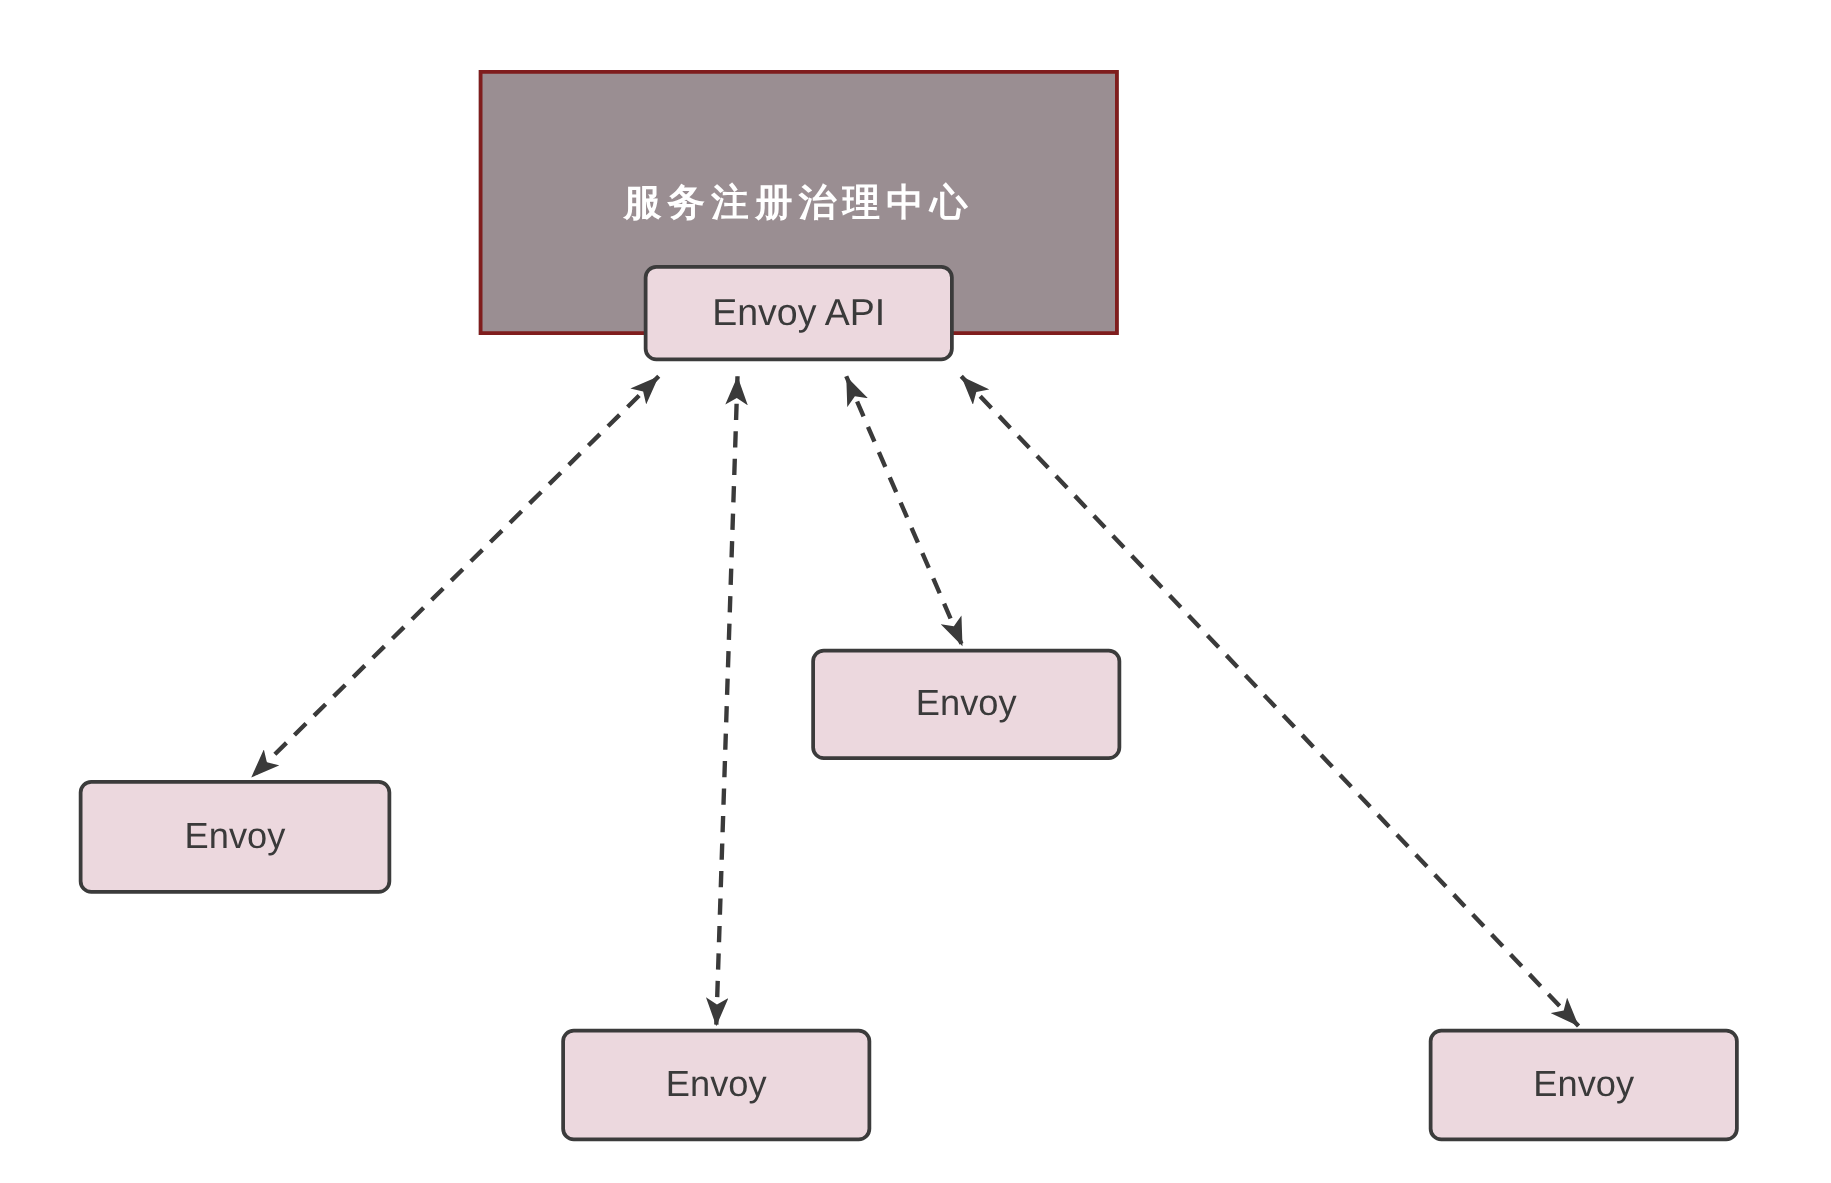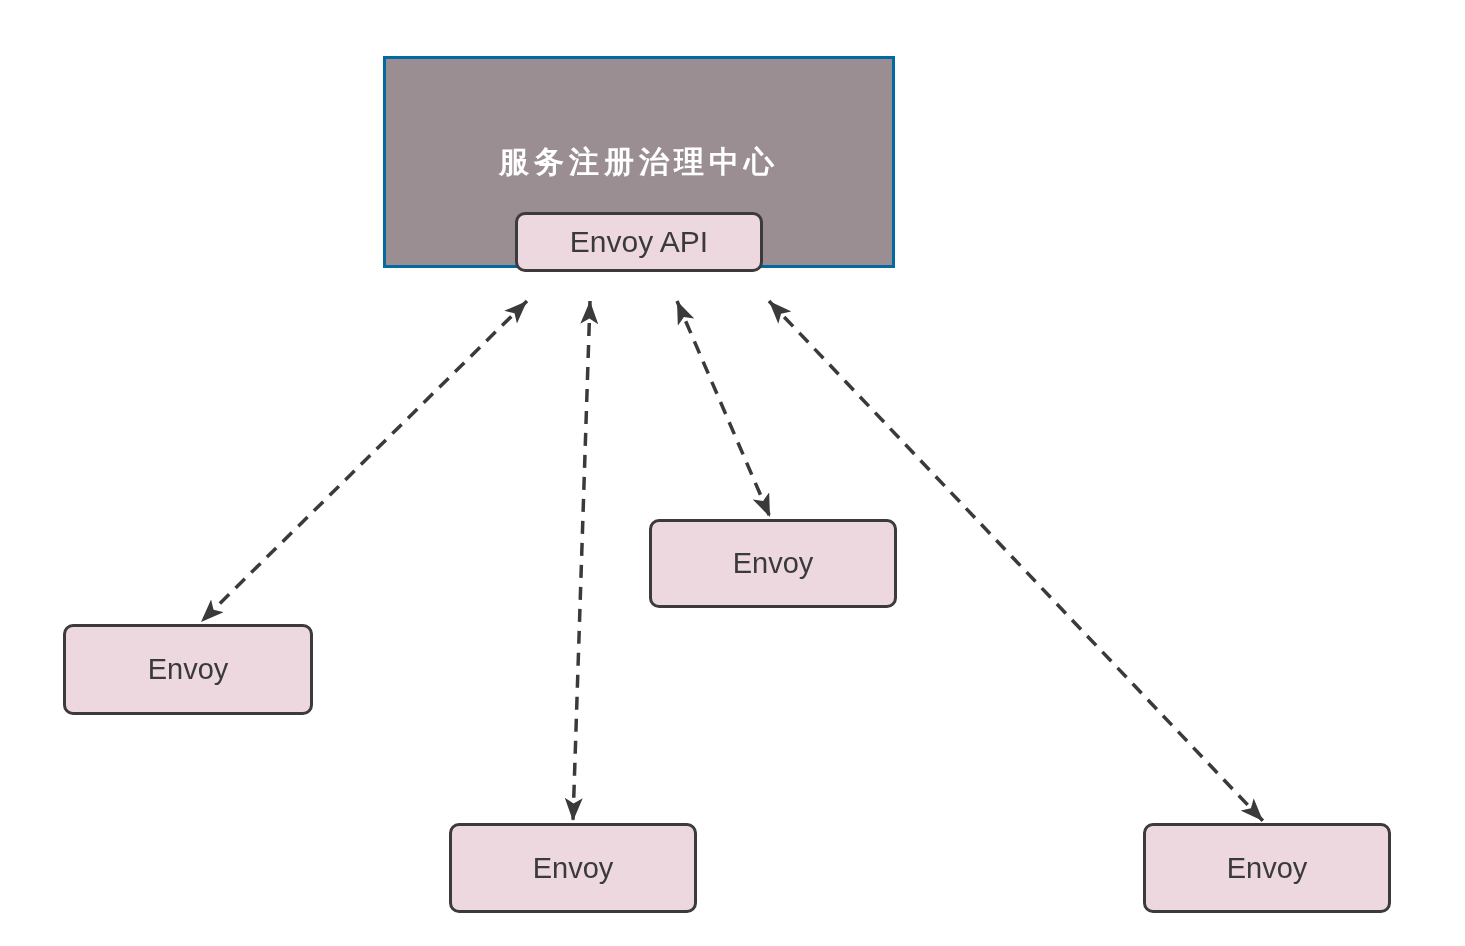--- a/index.html
+++ b/index.html
@@ -30,39 +30,39 @@
     align-items: center;
     justify-content: center;
     text-align: center;
   }
   .node-registry {
     left: 383px;
     top: 56px;
     width: 512px;
     height: 212px;
     background: #9a8e92;
-    border: 3px solid #0369a1;
+    border: 3px solid #7f1d1d;
     z-index: 2;
     color: #ffffff;
     font-size: 30px;
     font-weight: bold;
     letter-spacing: 5px;
   }
   .node-pink {
     background: #ecd8de;
     border: 3.5px solid #3b3b3b;
     border-radius: 10px;
     color: #3a3a3a;
     z-index: 3;
   }
   .node-api {
     left: 515px;
     top: 212px;
     width: 248px;
-    height: 60px;
+    height: 77px;
     font-size: 30px;
   }
   .node-envoy-left {
     left: 63px;
     top: 624px;
     width: 250px;
     height: 91px;
     font-size: 29px;
   }
   .node-envoy-middle {

